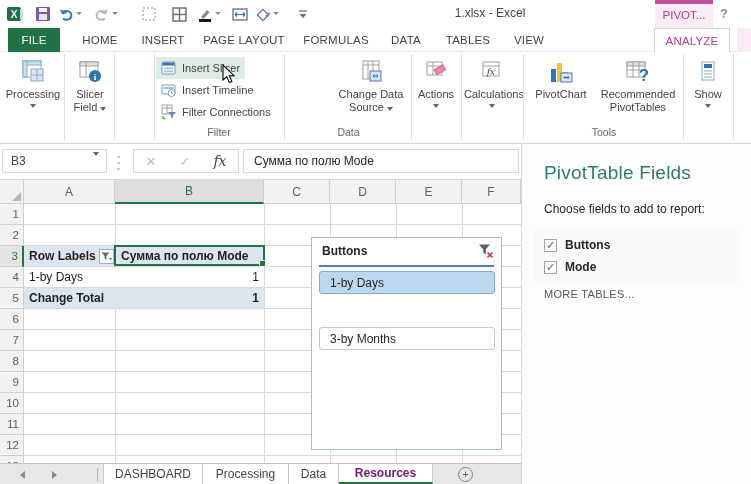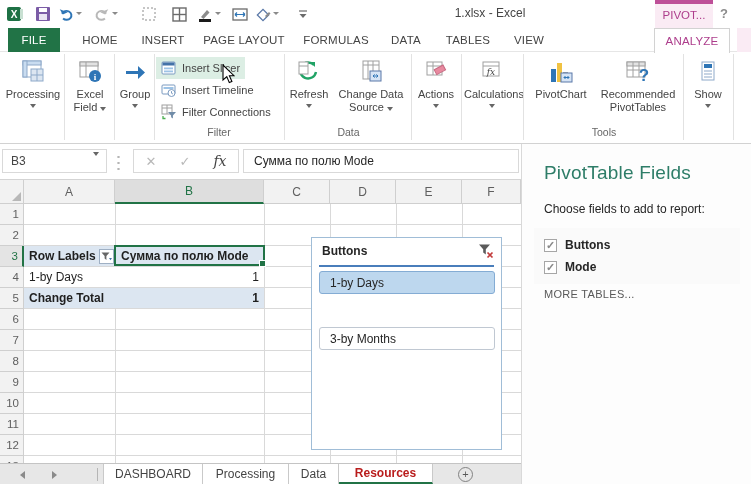--- a/index.html
+++ b/index.html
@@ -74,21 +74,21 @@
   .flabel{margin-left:8px;font-size:12px;font-weight:bold;color:#262626;}
   .moretables{position:absolute;left:22px;top:144px;font-size:11px;color:#595959;letter-spacing:.3px;}
   
   .tabbar{position:absolute;left:0;top:463px;width:521px;height:21px;background:#E7E7E7;border-top:1px solid #C4C4C4;box-sizing:border-box;}
   .navtri{position:absolute;top:7px;width:0;height:0;border:4px solid transparent;}
   .navtri.left{border-right:5px solid #8A8A8A;border-left:none;}
   .navtri.right{border-left:5px solid #8A8A8A;border-right:none;}
   .tsep{position:absolute;left:97px;top:4px;width:1px;height:13px;background:#B5B5B5;}
   .stab{position:absolute;top:0;height:20px;background:#fff;border-right:1px solid #C9C9C9;box-sizing:border-box;display:flex;align-items:center;justify-content:center;font-size:12px;color:#444;}
   .stab.first{border-left:1px solid #C9C9C9;}
-  .stab.active{color:#b91c1c;font-weight:bold;border-bottom:2px solid #217346;}
+  .stab.active{color:#701a75;font-weight:bold;border-bottom:2px solid #217346;}
   .addsheet{position:absolute;left:458px;top:3px;width:15px;height:15px;border:1px solid #828282;border-radius:50%;box-sizing:border-box;display:flex;align-items:center;justify-content:center;font-size:11px;color:#595959;line-height:1;}
   
   .cursor{position:absolute;left:222px;top:64px;z-index:100;}
 </style>
 </head>
 <body>
 
 <div class="wrap">
 
   <div class="titlebar">
@@ -200,33 +200,24 @@
     <div class="bigbtn" style="left:67px;width:46px">
       <div class="bicon">
         <svg width="26" height="26">
             <rect x="3" y="3" width="18" height="15" fill="#fff" stroke="#A0A0A0"></rect>
             <rect x="3" y="3" width="18" height="4" fill="#E2E2E2" stroke="#A0A0A0"></rect>
             <line x1="9" y1="3" x2="9" y2="18" stroke="#A0A0A0"></line>
             <circle cx="18" cy="17" r="6" fill="#2E75B6"></circle>
             <text x="18" y="21" font-size="9" font-weight="bold" fill="#fff" text-anchor="middle" font-family="Liberation Serif,serif">i</text>
           </svg>
       </div>
-      <div><span>Excel Field</span><span class="caret"></span></div>
+      <div><span>Slicer Field</span><span class="caret"></span></div>
     </div>
     <div class="gsep" style="left:114px"></div>
 
-    <div class="bigbtn" style="left:117px;width:36px">
-      <div class="bicon">
-        <svg width="26" height="24">
-            <path d="M4 12 h12 v-5 l7 6.5 -7 6.5 v-5 H4 z" fill="#2E75B6"></path>
-          </svg>
-      </div>
-      <div>Group</div>
-      <div class="carline"><span class="carb"></span></div>
-    </div>
     <div class="gsep" style="left:154px"></div>
 
     <div class="smallbtn hover" style="left:156px;top:5px">
       <svg width="16" height="16">
           <rect x="1" y="2" width="13" height="12" rx="1" fill="#fff" stroke="#7A9AC0"></rect>
           <rect x="1.5" y="2.5" width="12" height="3" fill="#4472A8"></rect>
           <rect x="3" y="7.5" width="9" height="1.8" fill="#9DC3E6"></rect>
           <rect x="3" y="10.5" width="9" height="1.8" fill="#9DC3E6"></rect>
         </svg>
       <span>Insert Slicer</span>
@@ -246,32 +237,20 @@
           <line x1="1" y1="4" x2="11" y2="4" stroke="#A0A0A0"></line>
           <line x1="6" y1="1" x2="6" y2="10" stroke="#A0A0A0"></line>
           <path d="M7 8 h8 l-3.1 3.4 v3.2 l-1.8 -1.3 v-1.9 z" fill="#708CA8"></path>
           <path d="M2 12 v2.5 l2.5 0" stroke="#4CAF50" fill="none" stroke-width="1.3"></path>
         </svg>
       <span>Filter Connections</span>
     </div>
     <div class="grplabel" style="left:156px;width:126px">Filter</div>
     <div class="gsep" style="left:284px"></div>
 
-    <div class="bigbtn" style="left:287px;width:44px">
-      <div class="bicon">
-        <svg width="26" height="26" viewBox="0 0 26 26">
-            <path d="M14 3 l5 0 0 5 z" fill="#21A366"></path>
-            <path d="M18 6 a8 8 0 1 0 2 7" fill="none" stroke="#21A366" stroke-width="2.4"></path>
-            <rect x="3" y="3" width="9" height="12" fill="#fff" stroke="#A0A0A0"></rect>
-            <line x1="3" y1="7" x2="12" y2="7" stroke="#A0A0A0"></line>
-          </svg>
-      </div>
-      <div>Refresh</div>
-      <div class="carline"><span class="carb"></span></div>
-    </div>
     <div class="bigbtn" style="left:332px;width:78px">
       <div class="bicon">
         <svg width="28" height="27">
             <rect x="6" y="2" width="16" height="18" fill="#fff" stroke="#A0A0A0"></rect>
             <line x1="6" y1="6" x2="22" y2="6" stroke="#A0A0A0"></line>
             <line x1="11" y1="2" x2="11" y2="20" stroke="#A0A0A0"></line>
             <line x1="16" y1="2" x2="16" y2="20" stroke="#A0A0A0"></line>
             <rect x="13" y="12" width="11" height="10" fill="#D6E4F5" stroke="#5B79A8"></rect>
             <path d="M16 17 l5 0 M16 17 l1.6-1.6 M16 17 l1.6 1.6 M21 17 l-1.6-1.6 M21 17 l-1.6 1.6" stroke="#2E75B6" fill="none"></path>
           </svg>

